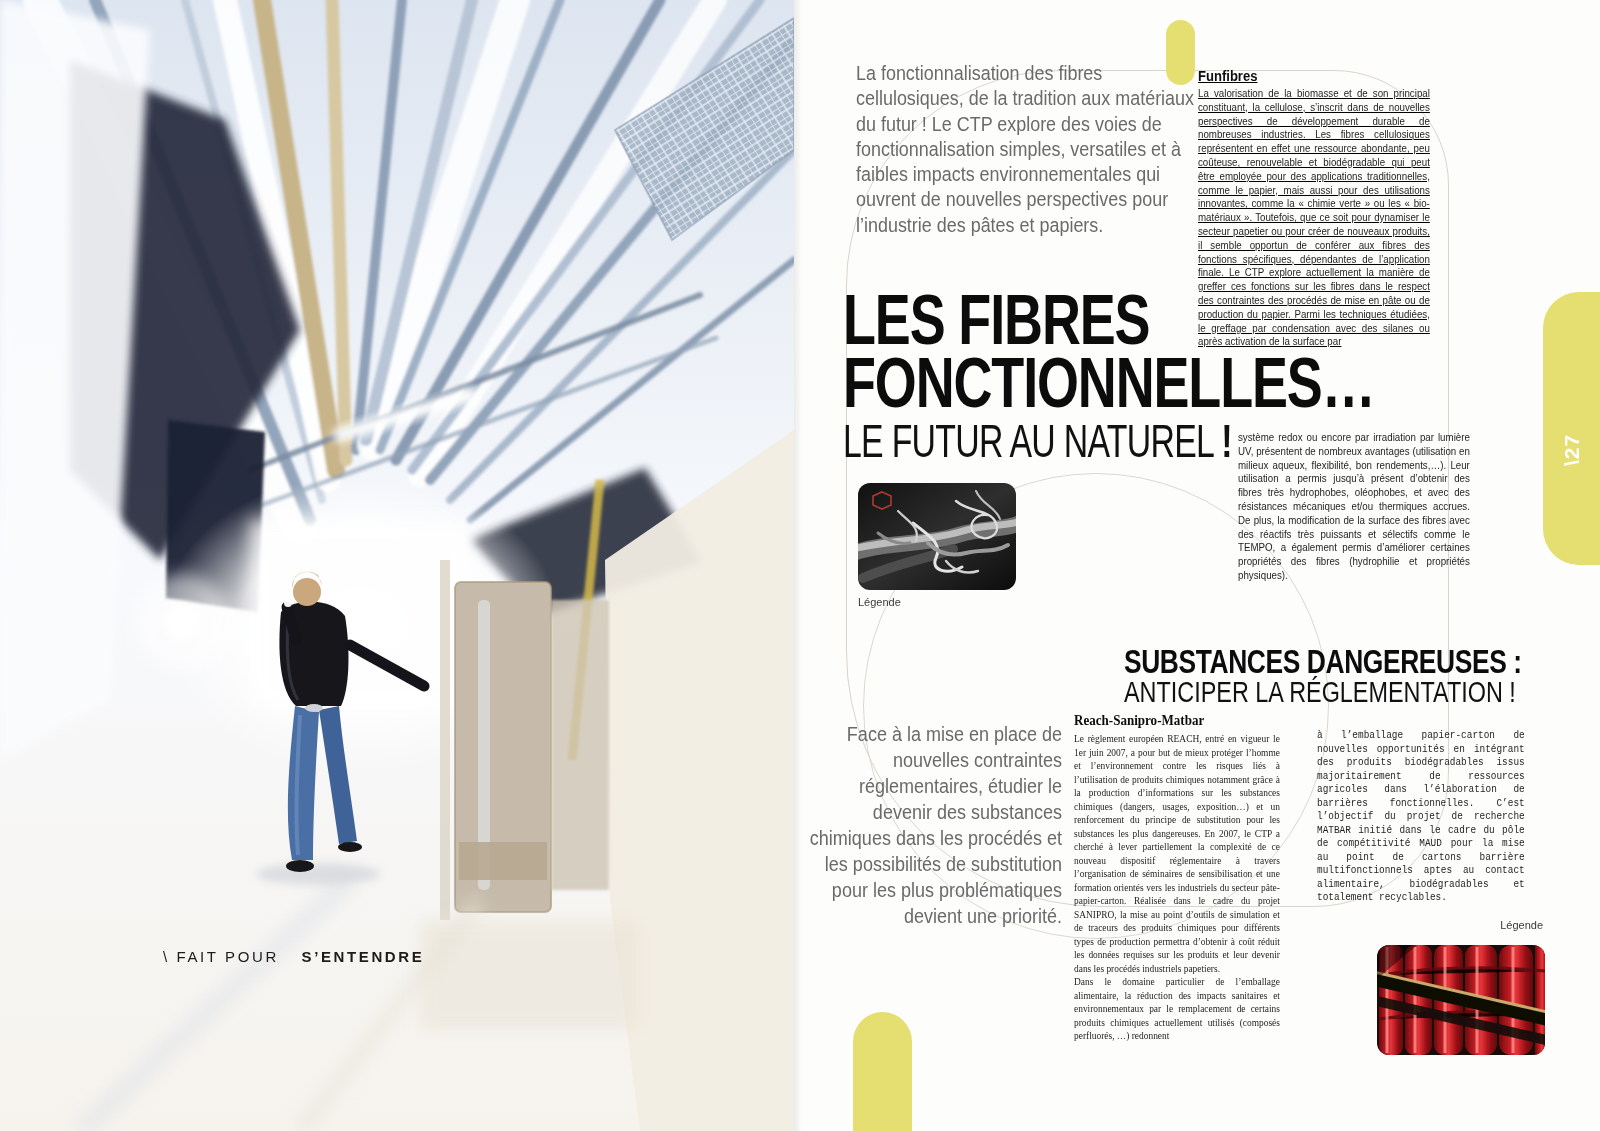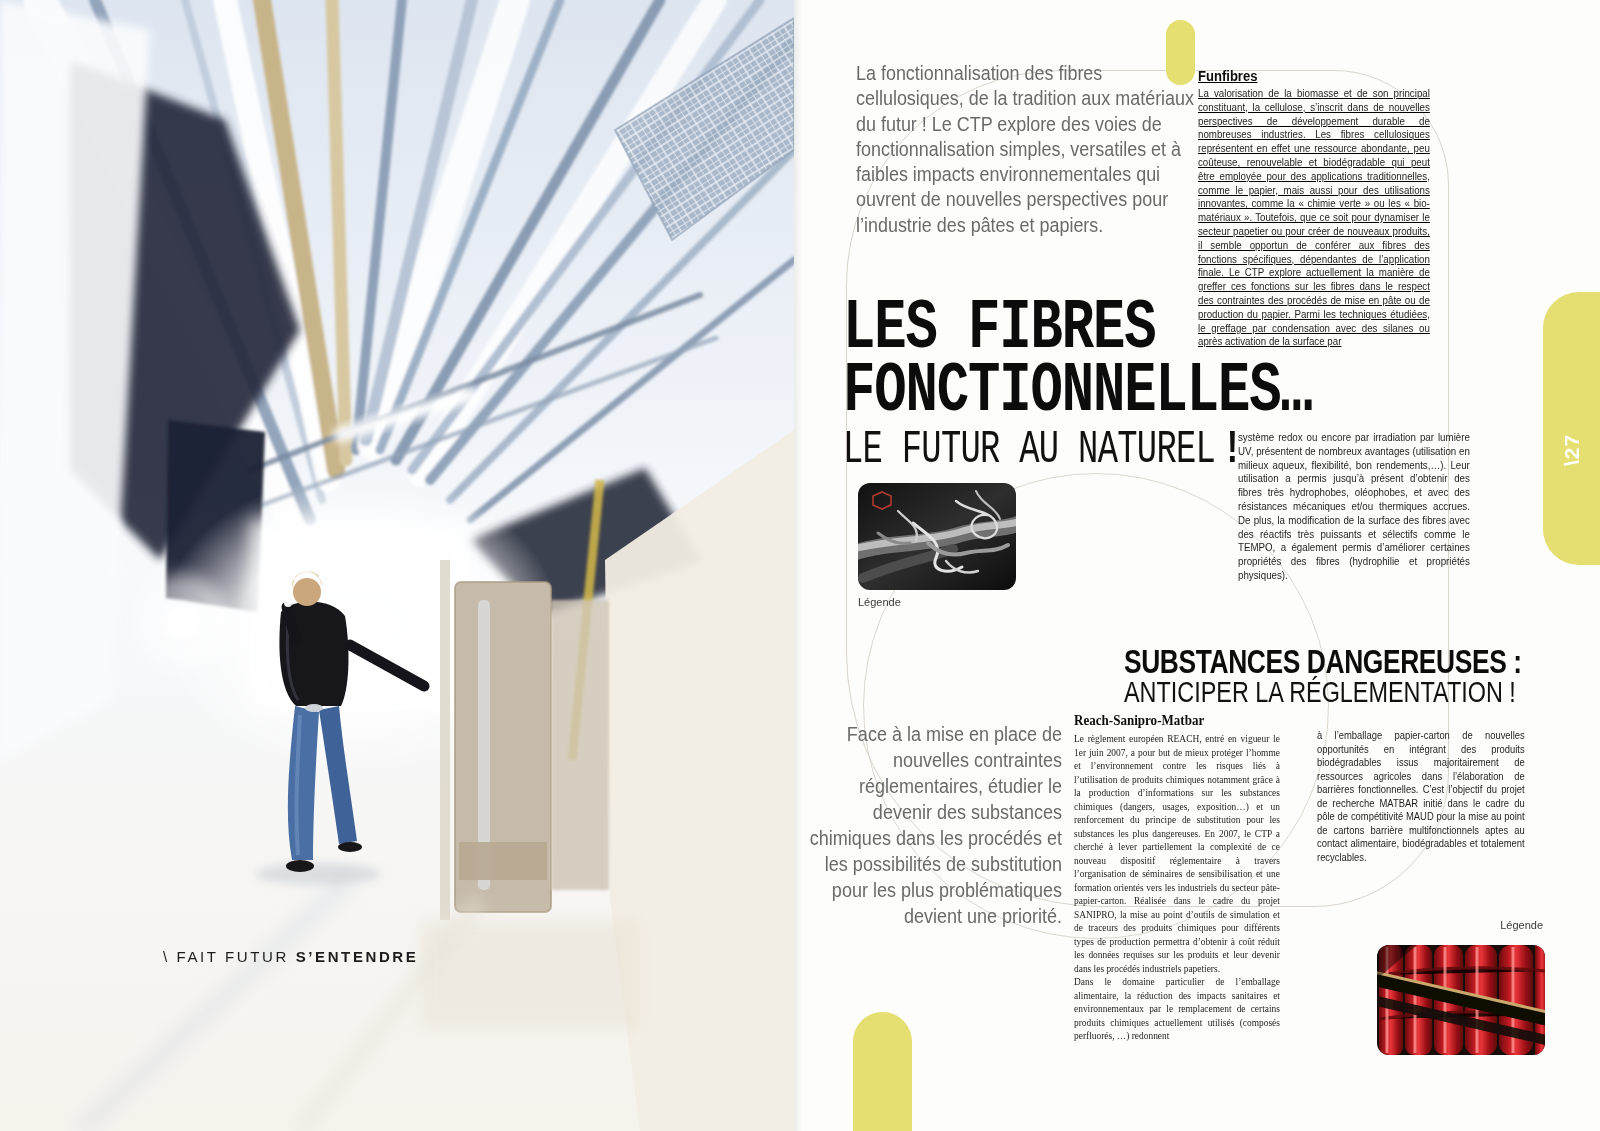--- a/index.html
+++ b/index.html
@@ -5,21 +5,21 @@
   html,body{margin:0;padding:0;}
   body{
     position:relative;width:1600px;height:1131px;overflow:hidden;
     background:#fdfdfb;font-family:"Liberation Sans",sans-serif;
   }
   .abs{position:absolute;}
 
   
   #photo-page{left:0;top:0;width:794px;height:1131px;overflow:hidden;background:#f4f6f9;}
   #tagline{left:163px;top:948px;font-size:15px;letter-spacing:2.6px;color:#1c1c1c;white-space:nowrap;z-index:5;}
-  #tagline b{font-weight:700;}
+  #tagline b{font-weight:700;margin-left:16px;}
 
   
   #gutter{left:794px;top:0;width:8px;height:1131px;
     background:linear-gradient(90deg,rgba(0,0,0,.07),rgba(0,0,0,0));}
 
   
   #deco-box{left:846px;top:70px;width:601px;height:835px;border:1px solid #d9d5cd;
     border-radius:215px 115px 135px 255px;z-index:0;}
   #deco-circle{left:863px;top:473px;width:464px;height:464px;border:1px solid #dcd8d0;
     border-radius:50%;z-index:0;}
@@ -35,40 +35,40 @@
   #intro1{left:856px;top:60px;width:392px;font-size:20.5px;line-height:25.3px;color:#6a6a6a;
     transform:scaleX(.875);transform-origin:0 0;z-index:2;}
   .colhead{font-size:14.5px;font-weight:700;color:#0d0d0d;margin:0 0 3px 0;
     transform:scaleX(.9);transform-origin:0 0;white-space:nowrap;}
   .colbody{font-size:11px;line-height:13.8px;text-align:justify;color:#1e1e1e;
     transform:scaleX(.885);transform-origin:0 0;white-space:pre-line;}
   .colbody.small{font-size:10.7px;line-height:13.5px;transform:scaleX(.88);}
   #funfibres{left:1198px;top:68px;width:262px;z-index:2;text-decoration:underline;}
   #col2{left:1198px;top:431px;width:262px;z-index:2;margin-left:40px;}
 
-  #headline{left:843px;top:297px;z-index:2;font-family:Liberation Mono, monospace;}
+  #headline{left:843px;top:288px;z-index:2;}
   .hl{font-weight:700;font-size:71px;line-height:63px;color:#0c0c0c;
     transform:scaleX(.76);transform-origin:0 0;white-space:nowrap;letter-spacing:-1.5px;}
   .hl-sub{font-weight:400;font-size:47px;line-height:54px;color:#111;
     transform:scaleX(.72);transform-origin:0 0;white-space:nowrap;letter-spacing:-1px;}
   .hl-sub b{font-weight:700;margin-left:10px;}
 
   #fiber-img{left:858px;top:483px;width:158px;height:107px;border-radius:12px;overflow:hidden;z-index:2;}
   #legende1{left:858px;top:596px;font-size:11px;color:#3a3a3a;z-index:2;}
 
   
   #sec2{left:1080px;top:646px;z-index:2;margin-left:44px;}
   .s2a{font-weight:700;font-size:33px;line-height:31px;color:#0c0c0c;
     transform:scaleX(.8);transform-origin:0 0;white-space:nowrap;letter-spacing:-.5px;}
   .s2b{font-weight:400;font-size:30px;line-height:29px;color:#111;
     transform:scaleX(.78);transform-origin:0 0;white-space:nowrap;}
   #intro2{left:772px;top:721px;width:290px;font-size:20px;line-height:26px;color:#6a6a6a;
     text-align:right;transform:scaleX(.9);transform-origin:100% 0;z-index:2;}
   #reach{left:1074px;top:712px;width:234px;z-index:2;font-family:Liberation Serif, serif;}
-  #col4{left:1317px;top:729px;width:236px;z-index:2;}
+  #col4{left:1317px;top:729px;width:236px;z-index:2;font-family:Liberation Mono, monospace;}
   #legende2{left:1395px;top:919px;width:148px;text-align:right;font-size:11px;color:#3a3a3a;z-index:2;}
   #barrels-img{left:1377px;top:945px;width:168px;height:110px;border-radius:12px;overflow:hidden;z-index:2;}
 </style>
 </head>
 <body>
 
 <div id="photo-page" class="abs">
   <svg width="794" height="1131" viewBox="0 0 794 1131" xmlns="http://www.w3.org/2000/svg">
     <defs>
       <linearGradient id="bgv" x1="0" y1="0" x2="0" y2="1">
@@ -167,21 +167,21 @@
     </g>
 
     <circle cx="182" cy="622" r="48" fill="#ffffff" opacity=".5" filter="url(#soft8)"></circle>
     <circle cx="182" cy="622" r="18" fill="#ffffff" filter="url(#soft4)"></circle>
     <line x1="182" y1="556" x2="182" y2="692" stroke="#ffffff" stroke-width="4" opacity=".7" filter="url(#soft4)"></line>
 
     <polygon points="0,0 150,30 110,700 0,760" fill="#fbfcfe" opacity=".9" filter="url(#soft4)"></polygon>
   </svg>
 </div>
 
-<div id="tagline" class="abs"><span>\ FAIT FUTUR </span><b>S’ENTENDRE</b></div>
+<div id="tagline" class="abs"><span>\ FAIT POUR </span><b>S’ENTENDRE</b></div>
 
 <div id="gutter" class="abs"></div>
 
 <div id="deco-box" class="abs"></div>
 <div id="deco-circle" class="abs"></div>
 <div id="pill-top" class="abs pill"></div>
 <div id="pill-bottom" class="abs pill"></div>
 <div id="page-tab" class="abs">
   <span>\27</span>
 </div>

